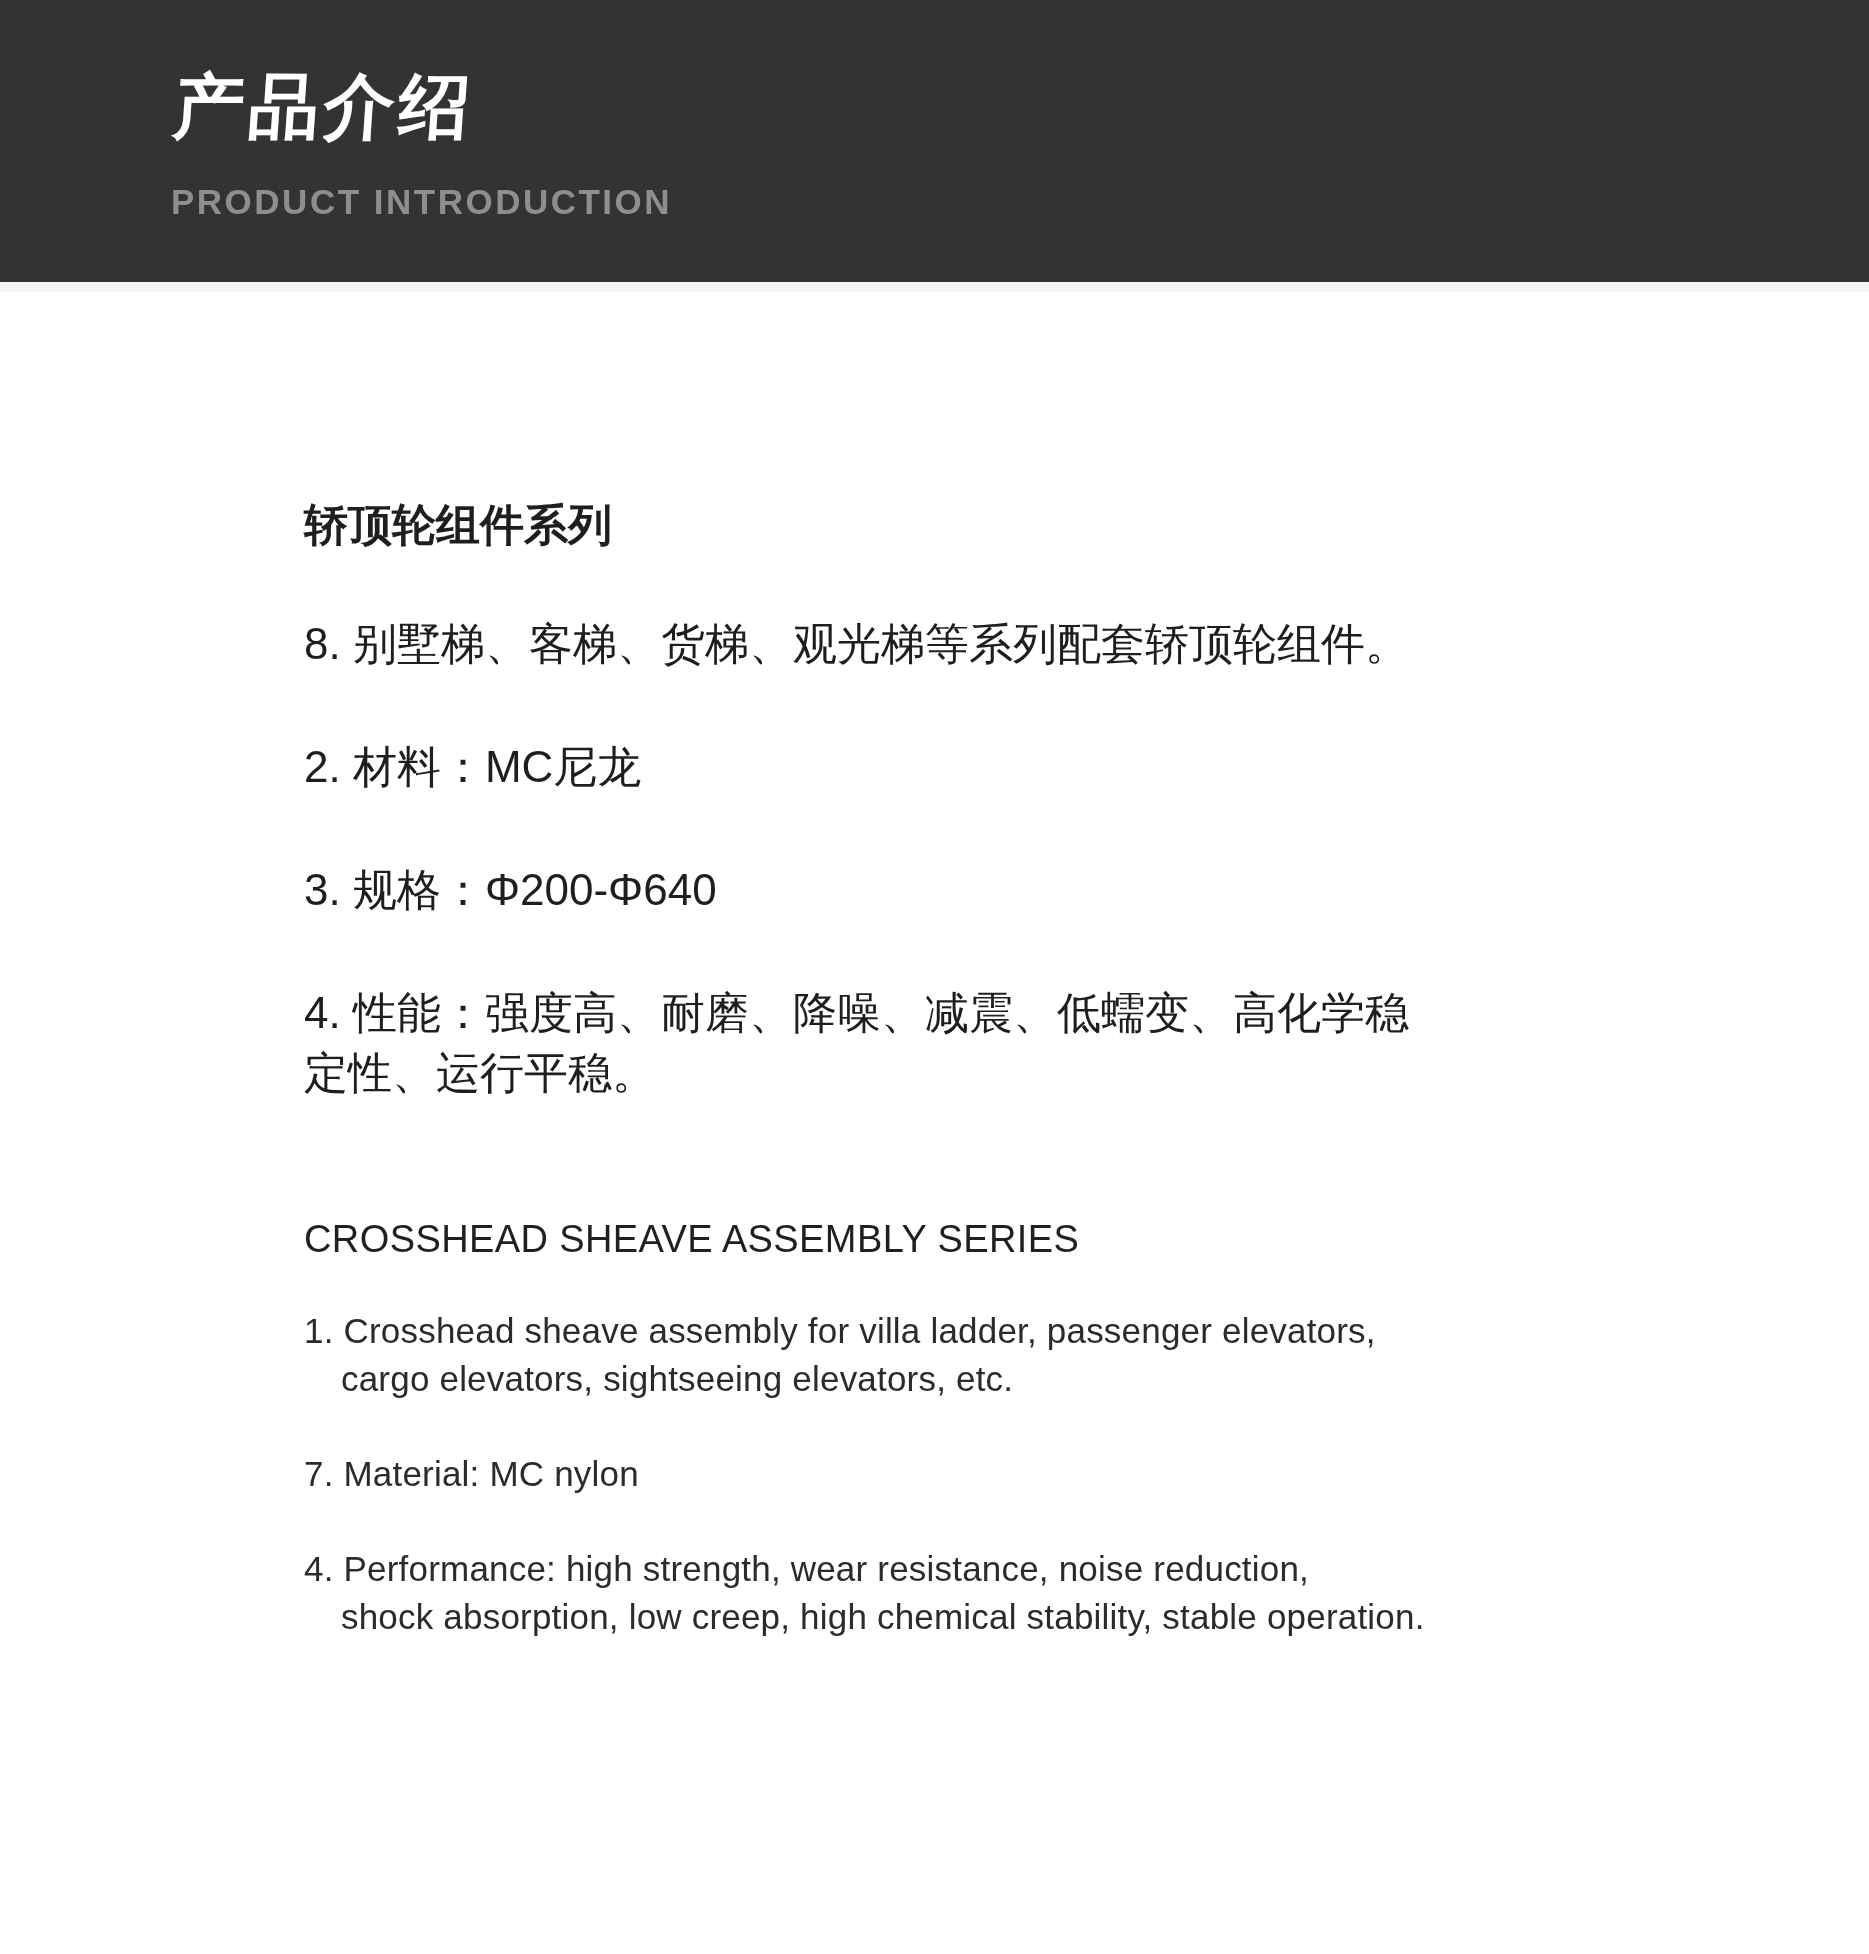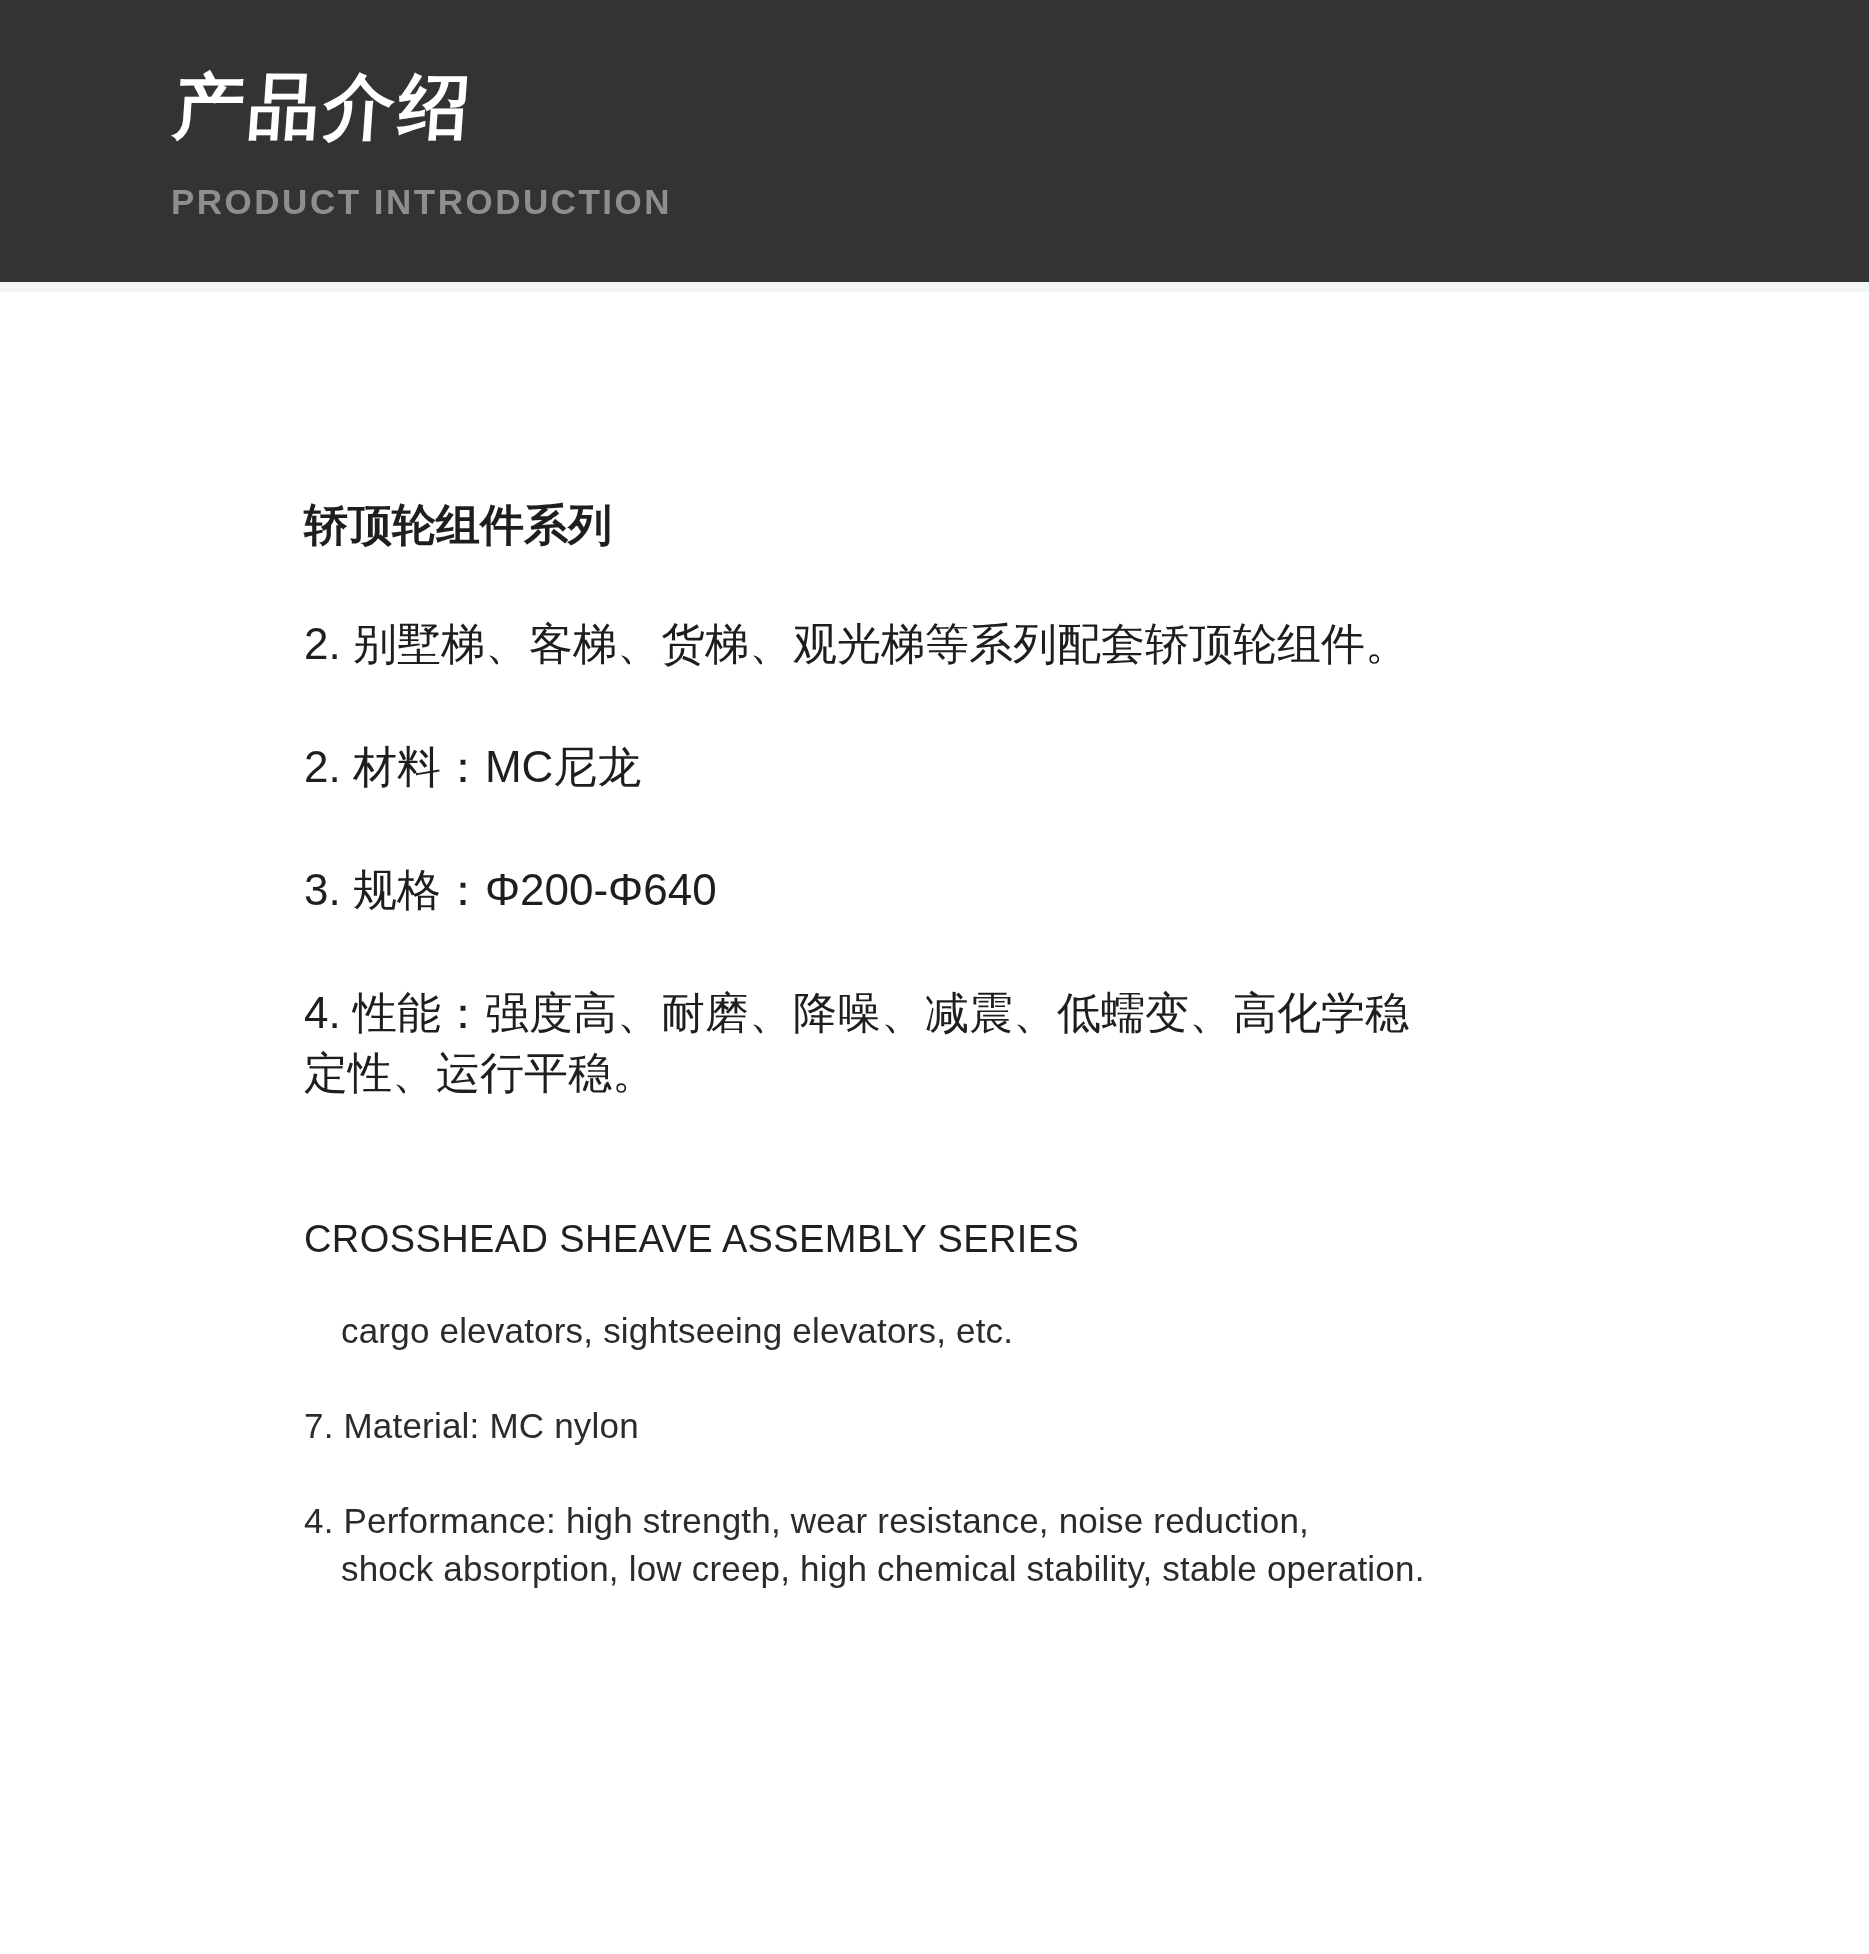--- a/index.html
+++ b/index.html
@@ -97,41 +97,42 @@
   </header>
 
   <div class="divider-strip"></div>
 
   <main class="content">
 
     <section>
       <h2 class="cn-heading">轿顶轮组件系列</h2>
 
       <p class="cn-item">
-        <span class="line">2. 别墅梯、客梯、货梯、观光梯等系列配套轿顶轮组件。</span>
+        <span class="line">8. 别墅梯、客梯、货梯、观光梯等系列配套轿顶轮组件。</span>
       </p>
 
       <p class="cn-item">
         <span class="line">2. 材料：MC尼龙</span>
       </p>
 
       <p class="cn-item">
         <span class="line">3. 规格：Φ200-Φ640</span>
       </p>
 
       <p class="cn-item">
         <span class="line">4. 性能：强度高、耐磨、降噪、减震、低蠕变、高化学稳</span>
         <span class="line">定性、运行平稳。</span>
       </p>
     </section>
 
     <section>
       <h3 class="en-heading">CROSSHEAD SHEAVE ASSEMBLY SERIES</h3>
 
       <p class="en-item">
+        <span class="line">1. Crosshead sheave assembly for villa ladder, passenger elevators,</span>
         <span class="line line2">cargo elevators, sightseeing elevators, etc.</span>
       </p>
 
       <p class="en-item">
         <span class="line">7. Material: MC nylon</span>
       </p>
 
 
       <p class="en-item">
         <span class="line">4. Performance: high strength, wear resistance, noise reduction,</span>

